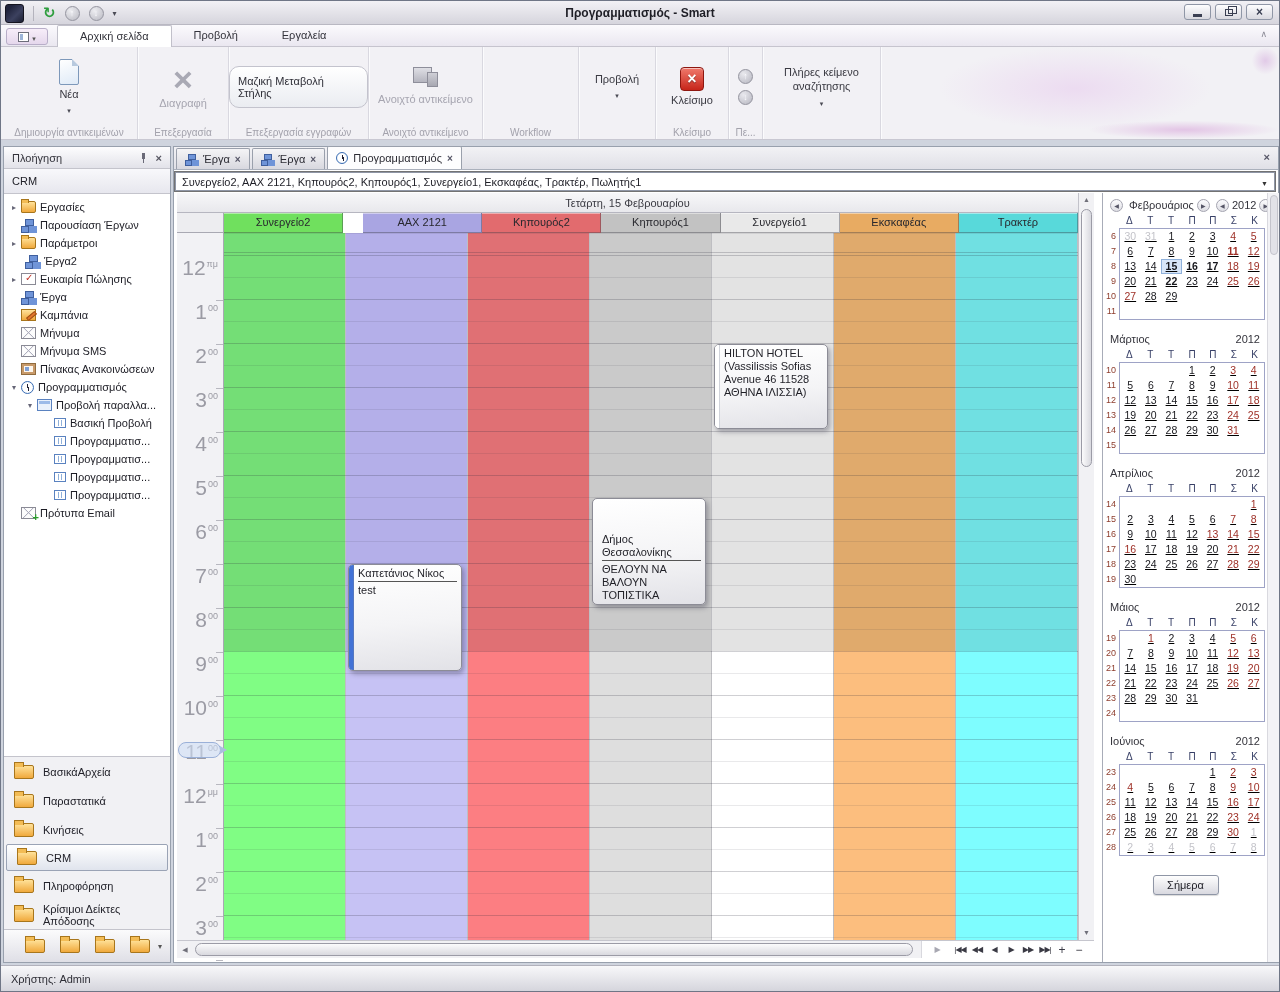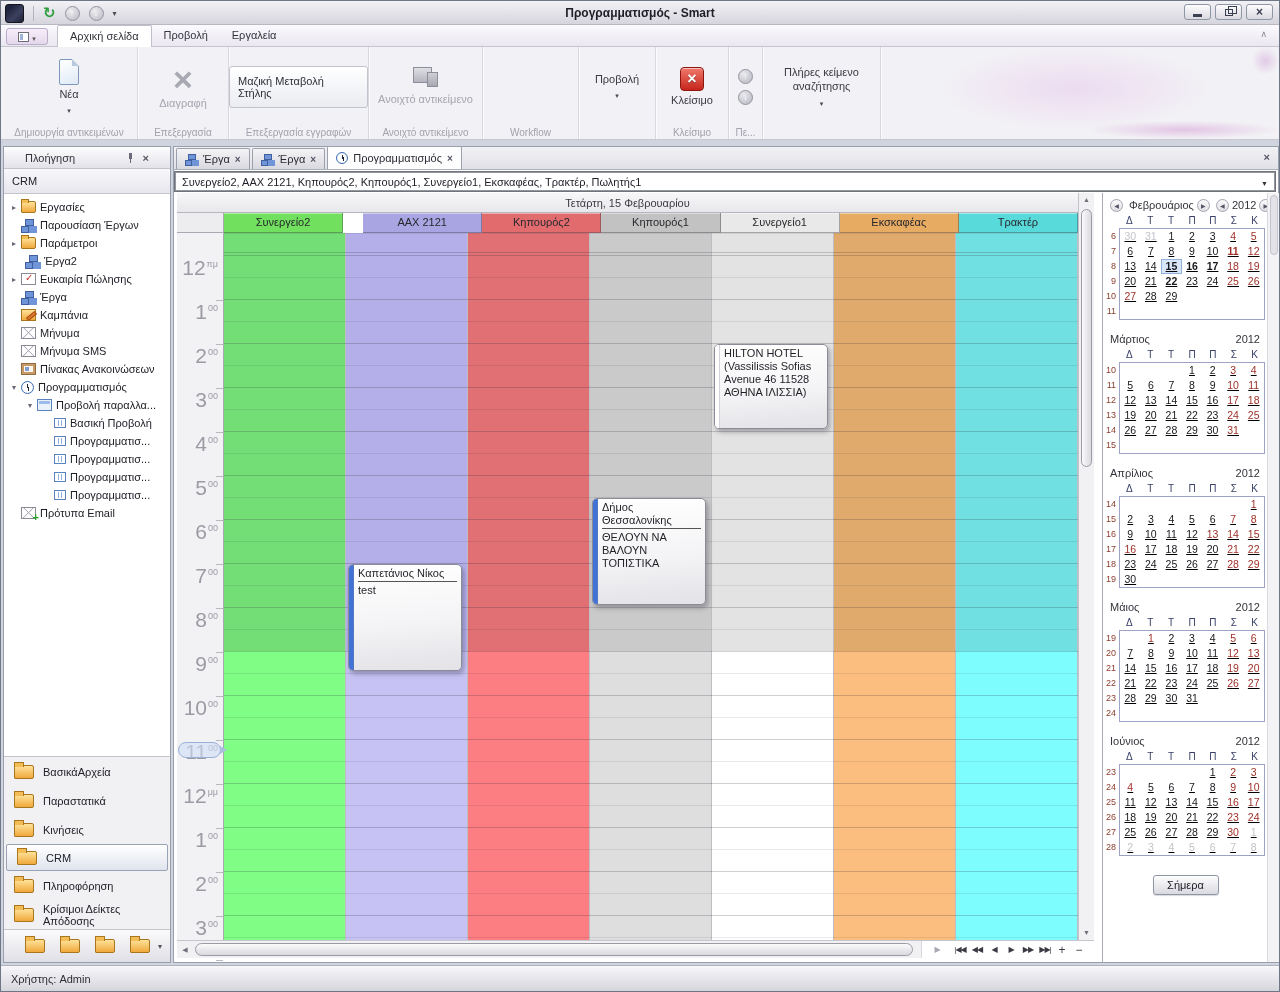--- a/index.html
+++ b/index.html
@@ -23,21 +23,21 @@
   .ico-restore::after{content:"";position:absolute;left:2px;top:-4px;width:7px;height:6px;border:1px solid #3a3f52;}
   .ico-close::after{content:"×";font-size:12px;font-weight:bold;color:#3a3f52;line-height:12px;}
 
   
   .tabrow{position:absolute;left:0;top:24px;width:100%;height:22px;background:linear-gradient(#fbfafd,#eae7f0);border-bottom:1px solid #c6c4ce;}
   .appmenu{position:absolute;left:5px;top:27px;width:42px;height:17px;border:1px solid #b8aec8;border-radius:3px;background:linear-gradient(#f7eef9,#e5d7ec);display:flex;align-items:center;justify-content:center;gap:3px;z-index:3;}
   .appmenu-ic{width:11px;height:10px;border:1px solid #6d6d7a;background:#fff;position:relative;}
   .appmenu-ic::before{content:"";position:absolute;left:1px;top:1px;width:3px;height:6px;background:#9db4d8;}
   .appmenu-dd::after{content:"▾";font-size:7px;color:#555;}
   .rtabs{position:absolute;left:56px;top:24px;height:22px;display:flex;}
-  .rtab{padding:0 12px;line-height:21px;color:#33333b;}
+  .rtab{padding:0 22px;line-height:21px;color:#33333b;}
   .rtab.active{background:#fff;border:1px solid #c1c0ca;border-bottom:none;border-radius:2px 2px 0 0;}
   .collapse-chevron{position:absolute;right:12px;top:28px;color:#8a8a96;font-size:9px;}
 
   
   .ribbon{position:absolute;left:0;top:46px;width:100%;height:93px;background:#f2f1f5;border-bottom:1px solid #c9c8d2;}
   .ribbon::after{content:"";position:absolute;right:0;top:0;width:340px;height:100%;pointer-events:none;
     background:radial-gradient(closest-side at 72% 90%,rgba(214,160,216,.55),transparent),
                radial-gradient(closest-side at 96% 15%,rgba(205,155,215,.45),transparent),
                radial-gradient(closest-side at 40% 45%,rgba(232,205,238,.6),transparent);}
   .rgroups{display:flex;height:100%;}
@@ -45,35 +45,35 @@
   .g-create{width:137px;} .g-edit{width:91px;} .g-records{width:140px;} .g-open{width:114px;}
   .g-workflow{width:96px;} .g-view{width:77px;} .g-close{width:73px;} .g-pe{width:34px;} .g-search{width:118px;}
   .rg-label{position:absolute;bottom:1px;left:0;width:100%;text-align:center;font-size:10px;color:#a3a2ac;white-space:nowrap;overflow:hidden;}
   .rg-content{position:absolute;left:0;top:2px;right:0;bottom:15px;display:flex;flex-direction:column;align-items:center;justify-content:center;}
   .bigbtn{display:flex;flex-direction:column;align-items:center;gap:3px;text-align:center;color:#3a3a42;}
   .bigbtn.disabled{color:#a6a5b0;}
   .dd::after{content:"▾";font-size:7px;color:#4a4a54;}
   .icon-newdoc{width:20px;height:26px;background:linear-gradient(160deg,#ffffff,#dfeaf7);border:1px solid #7d98ba;border-radius:2px;position:relative;}
   .icon-newdoc::after{content:"";position:absolute;right:-1px;top:-1px;border-style:solid;border-width:0 7px 7px 0;border-color:transparent #f2f1f5 #b7c9de transparent;}
   .icon-delx::after{content:"×";font-size:34px;line-height:30px;color:#a9a9b4;font-weight:bold;}
-  .btn-wide{border:1px solid #c3c3cd;border-radius:3px;background:linear-gradient(#ffffff,#eaecf1);padding:8px 8px;color:#2f2f38;box-shadow:inset 0 1px 0 #fff;}
+  .btn-wide{border:1px solid #c3c3cd;border-radius:10px;background:linear-gradient(#ffffff,#eaecf1);padding:8px 8px;color:#2f2f38;box-shadow:inset 0 1px 0 #fff;}
   .icon-openobj{width:26px;height:22px;position:relative;}
   .icon-openobj::before{content:"";position:absolute;left:0;top:0;width:17px;height:14px;background:linear-gradient(#dfdfe5,#b5b5bf);border:1px solid #8e8e9a;}
   .icon-openobj::after{content:"";position:absolute;right:1px;top:5px;width:9px;height:13px;background:linear-gradient(#cfcfd6,#a8a8b2);border:1px solid #8e8e9a;}
   .icon-workflow{width:24px;height:22px;position:relative;}
   .icon-workflow::before{content:"";position:absolute;left:8px;top:0;width:7px;height:5px;background:#b0b0bb;border:1px solid #8e8e9a;box-shadow:-8px 12px 0 #b0b0bb,8px 12px 0 #b0b0bb;}
   .icon-workflow::after{content:"";position:absolute;left:11px;top:6px;width:1px;height:6px;background:#8e8e9a;box-shadow:-8px 3px 0 #8e8e9a,8px 3px 0 #8e8e9a;}
   .icon-closered{width:24px;height:24px;border-radius:4px;border:1px solid #8e1710;background:linear-gradient(#f0796c,#c6251a);box-shadow:inset 0 1px 0 rgba(255,255,255,.55);display:flex;align-items:center;justify-content:center;}
   .icon-closered::after{content:"×";color:#fff;font-weight:bold;font-size:16px;line-height:16px;text-shadow:0 1px 1px rgba(0,0,0,.4);}
   .circlebtn{width:15px;height:15px;border-radius:50%;border:1px solid #93939e;background:radial-gradient(circle at 35% 30%,#e9e9ee,#b6b6c0);color:#fafafe;font-size:9px;line-height:13px;text-align:center;margin:3px 0;}
   .two-line{width:100px;line-height:14px;}
 
   
   .leftpanel{position:absolute;left:2px;top:145px;width:168px;height:817px;border:1px solid #98a0ad;background:#f1f1f4;display:flex;flex-direction:column;}
-  .np-head{height:22px;background:linear-gradient(#fdfdfe,#e2e2e9);border-bottom:1px solid #c4c4cc;display:flex;align-items:center;padding:0 21px;color:#33333b;}
+  .np-head{height:22px;background:linear-gradient(#fdfdfe,#e2e2e9);border-bottom:1px solid #c4c4cc;display:flex;align-items:center;padding:0 8px;color:#33333b;}
   .np-head-icons{margin-left:auto;display:flex;gap:8px;align-items:center;}
   .pin-icon{width:9px;height:9px;position:relative;}
   .pin-icon::before{content:"";position:absolute;left:3px;top:0;width:3px;height:6px;background:#6a6a78;}
   .pin-icon::after{content:"";position:absolute;left:4px;top:6px;width:1px;height:4px;background:#6a6a78;}
   .x-icon::after{content:"×";color:#555560;font-size:11px;font-weight:bold;}
   .np-crm{height:25px;background:linear-gradient(#f8f8fb,#e7e7ee);border-bottom:1px solid #c4c4cc;line-height:25px;padding-left:8px;color:#22222a;}
   .np-tree{flex:1;background:#fff;padding-top:4px;overflow:hidden;}
   .tree-row{height:18px;display:flex;align-items:center;color:#1c1c24;white-space:nowrap;}
   .expander{width:12px;text-align:center;color:#667;font-size:8px;flex:none;}
   .tree-label{overflow:hidden;text-overflow:ellipsis;}
@@ -575,21 +575,21 @@
           </div>
         </div>
       <div class="gridoverlay"></div>
       <div class="apptlayer">
           <div class="appt" style="left: 490px; width: 114px; top: 111px; height: 85px;">
             <div class="appt-strip" style="background: rgb(255, 255, 255);"></div>
             <div class="appt-main">
               <div class="appt-body">HILTON HOTEL (Vassilissis Sofias Avenue 46  11528 ΑΘΗΝΑ ΙΛΙΣΣΙΑ)</div>
             </div>
           </div>
-          <div class="appt" style="left: 368px; width: 114px; top: 265px; height: 107px;">
+          <div class="appt" style="left: 368px; width: 114px; top: 265px; height: 107px; align-items: flex-end;">
             <div class="appt-strip" style="background: rgb(66, 114, 214);"></div>
             <div class="appt-main">
               <div class="appt-title">Δήμος Θεσσαλονίκης</div>
               <div class="appt-body">ΘΕΛΟΥΝ ΝΑ ΒΑΛΟΥΝ ΤΟΠΙΣΤΙΚΑ</div>
             </div>
           </div>
           <div class="appt" style="left: 124px; width: 114px; top: 331px; height: 107px;">
             <div class="appt-strip" style="background: rgb(66, 114, 214);"></div>
             <div class="appt-main">
               <div class="appt-title">Καπετάνιος Νίκος</div>

